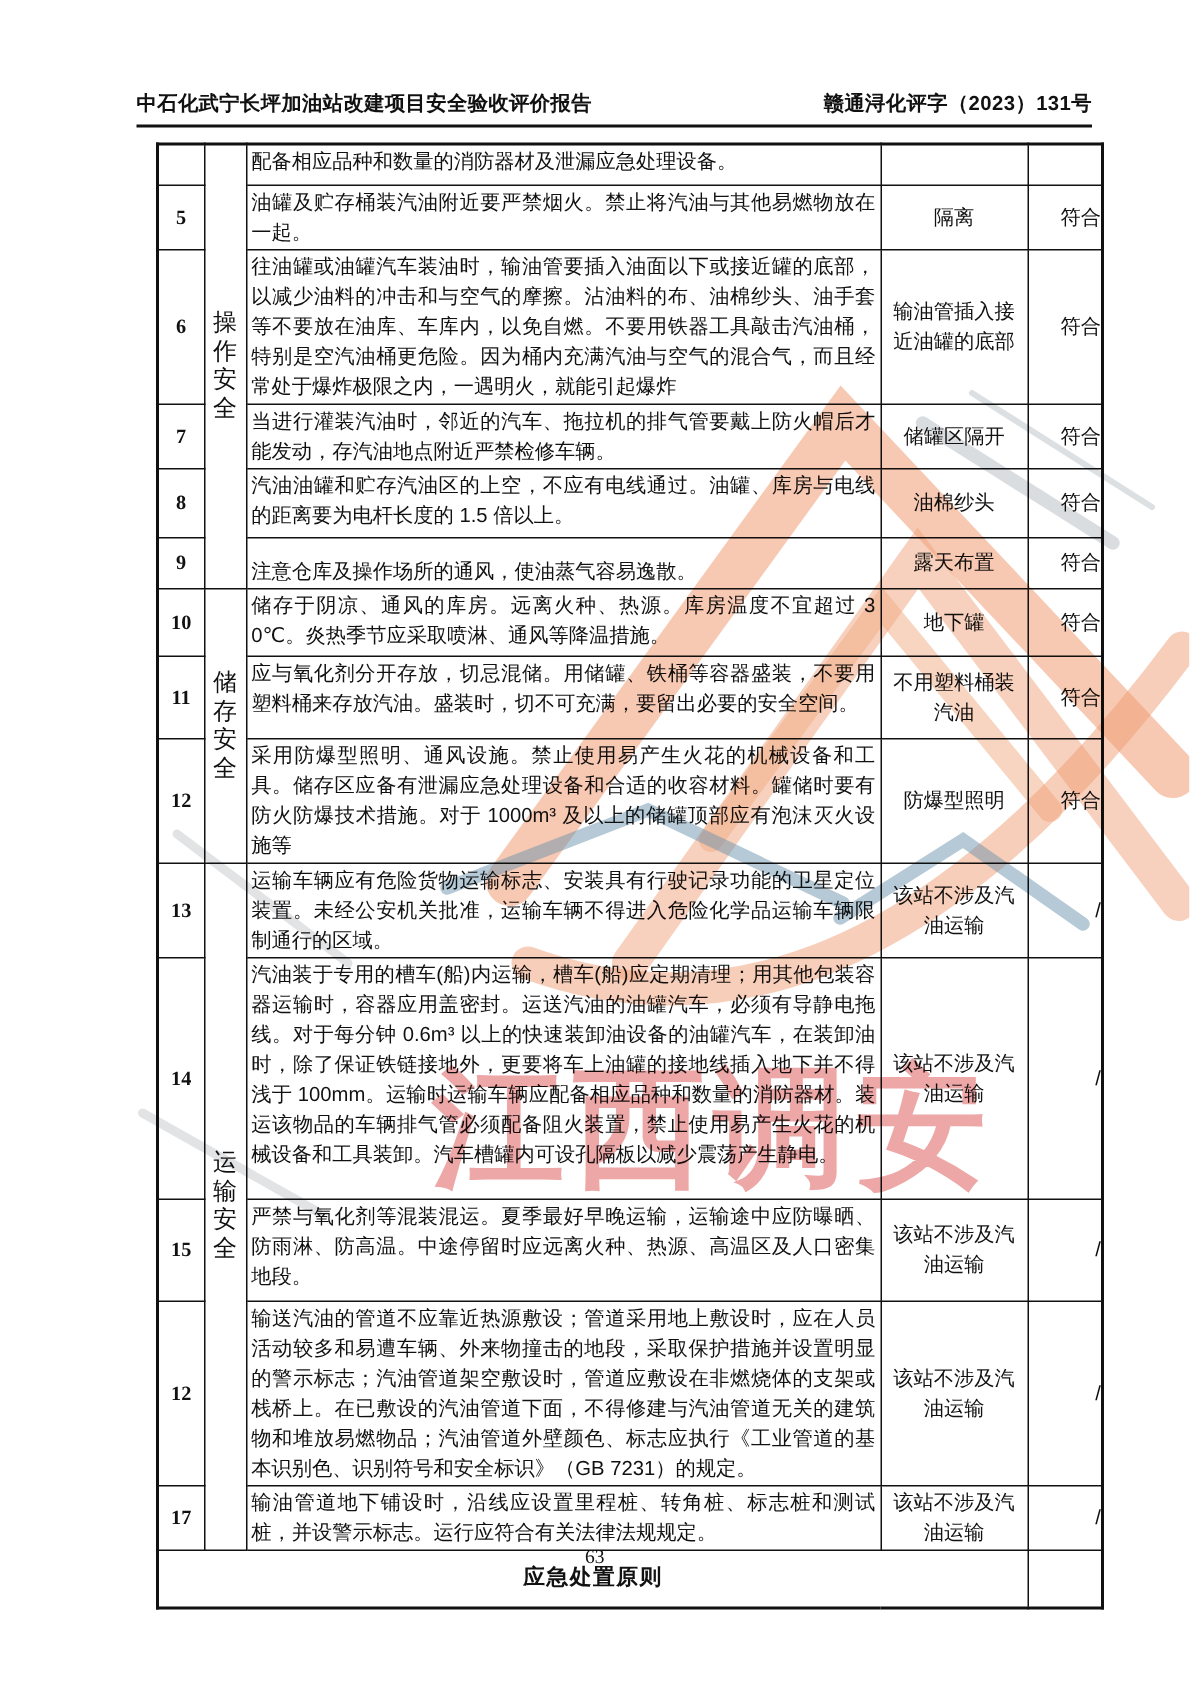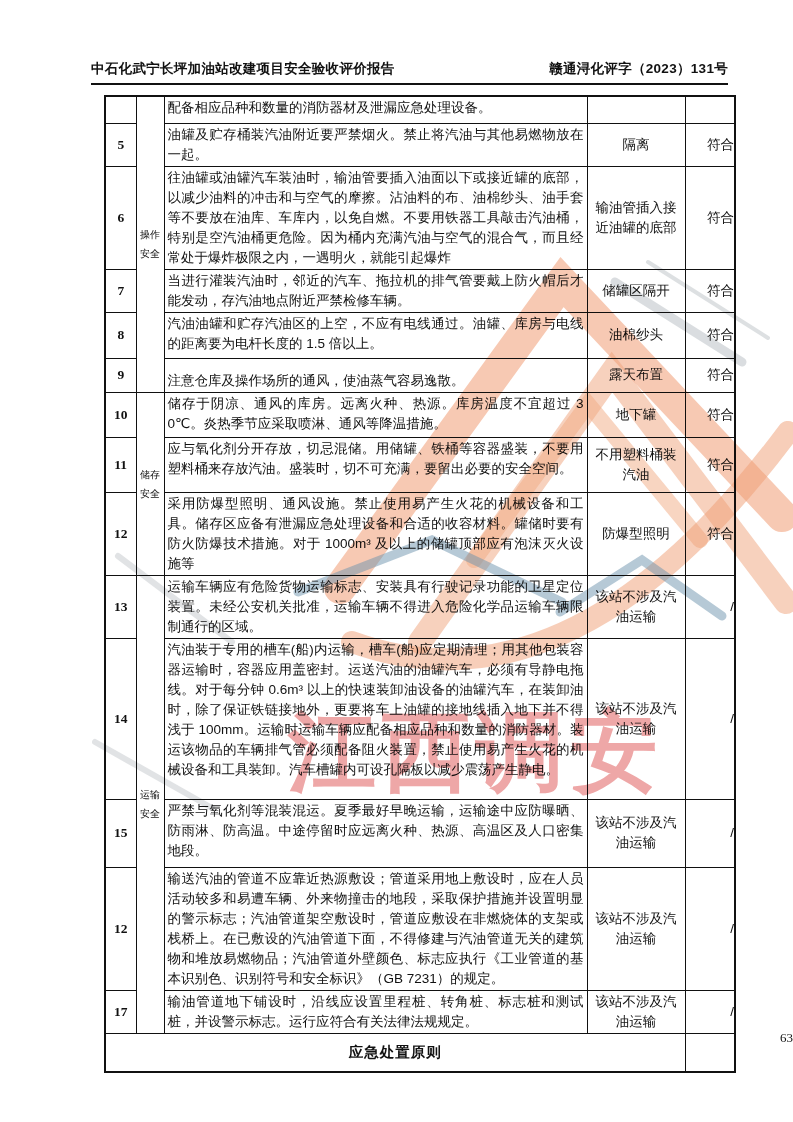--- a/index.html
+++ b/index.html
@@ -26,29 +26,29 @@
   .tablewrap { position:absolute; left:104px; top:95px; z-index:2; }
   table {
     border-collapse:collapse; table-layout:fixed; width:630px;
     border:2px solid #111; background:transparent;
   }
   td {
     border:1px solid #111; vertical-align:middle; overflow:hidden;
     font-size:13.5px; line-height:20px;
   }
   td.no   { text-align:center; font-family:"Liberation Serif",serif; font-weight:bold; font-size:13.5px; }
-  td.cat  { text-align:center; padding:0 1px; font-size:10px; line-height:19px; word-break:break-all; }
+  td.cat  { text-align:center; padding:0 1px; font-size:16px; line-height:19px; word-break:break-all; }
   td.txt  { text-align:justify; padding:1px 3px; word-break:break-all; vertical-align:top;margin-top:43px; }
   td.meas { text-align:center; padding:0 2px; word-break:break-all; }
   td.res  { text-align:right; }
   td.footer-cell { text-align:center; font-weight:bold; font-size:14.5px; letter-spacing:1px; }
   
   .pageno {
     position:absolute; left:0; top:1030px; width:793px; z-index:2;
-    text-align:right; font-family:"Liberation Serif",serif; font-size:13px;
+    text-align:center; font-family:"Liberation Serif",serif; font-size:13px;
   }
 </style>
 </head>
 <body>
 
 <svg id="watermark" viewBox="0 0 793 1122" xmlns="http://www.w3.org/2000/svg">
   <g fill="none" stroke-linecap="round" stroke-linejoin="miter">
 
     <path d="M615,282 L742,362" stroke="#bcc1c6" stroke-width="9" opacity="0.55"></path>
     <path d="M648,262 L768,338" stroke="#bcc1c6" stroke-width="4" opacity="0.5"></path>

